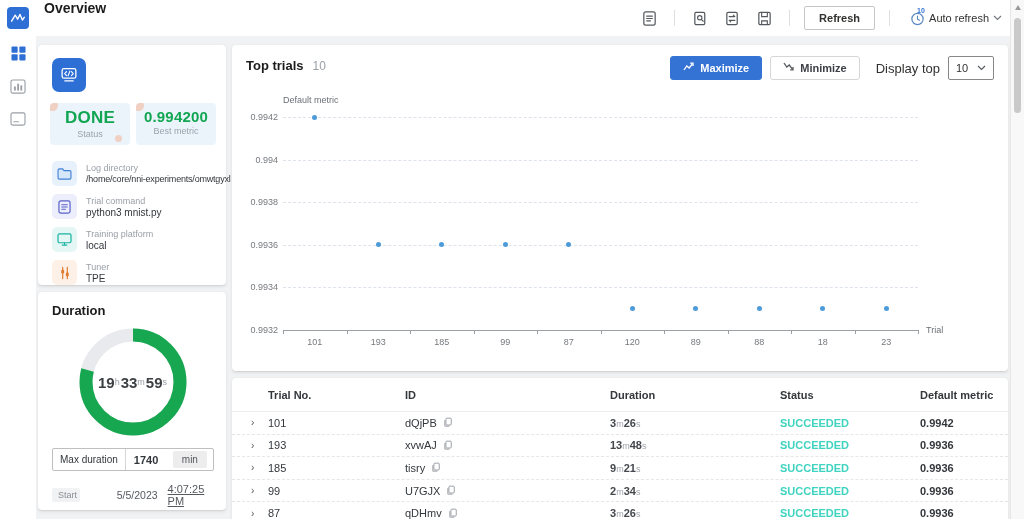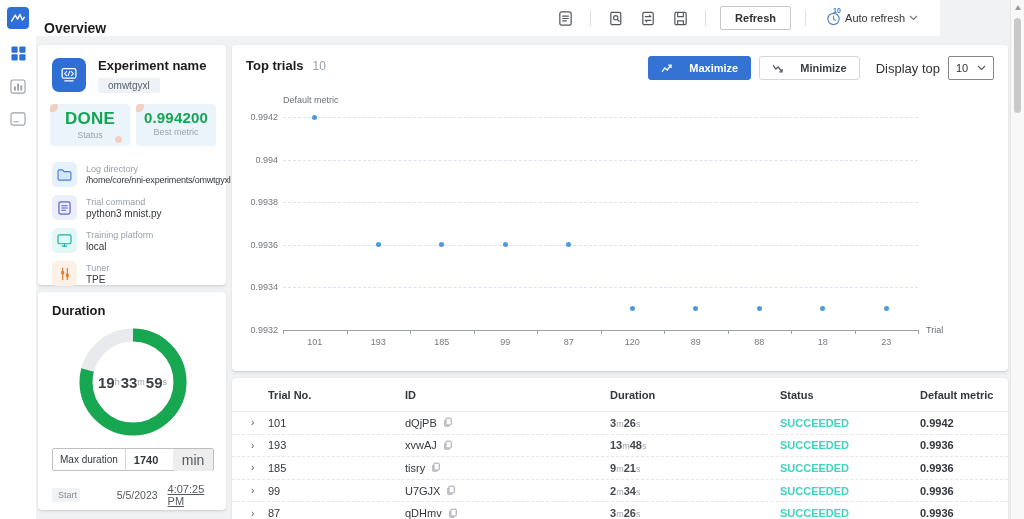--- a/index.html
+++ b/index.html
@@ -1,20 +1,20 @@
 <!DOCTYPE html>
 <html><head>
 <meta charset="utf-8">
 <style>
   * { margin:0; padding:0; box-sizing:border-box; }
   html,body { width:1024px; height:519px; overflow:hidden; }
   body { font-family:"Liberation Sans", sans-serif; background:#f1f2f4; color:#3b3f45; position:relative; }
 
   
-  .topbar { position:absolute; left:0; top:0; width:940px; height:36px; background:#fff; z-index:5; display:flex; align-items:flex-end; }
+  .topbar { position:absolute; left:0; top:0; width:1024px; height:36px; background:#fff; z-index:5; display:flex; align-items:flex-start; }
   .page-title { font-size:14px; font-weight:bold; color:#1c1c1c; margin-left:44px; }
   .topbar-right { position:absolute; right:22px; top:0; height:36px; display:flex; align-items:center; gap:10px; }
   .tb-icon { width:22px; height:22px; display:flex; align-items:center; justify-content:center; cursor:pointer; }
   .tb-divider { width:1px; height:16px; background:#dfdfdf; margin:0 4px; }
   .refresh-btn { border:1px solid #c8c6c4; background:#fff; border-radius:2px; font-size:11px; font-weight:bold; color:#323130; padding:5px 14px; cursor:pointer; font-family:inherit; }
   .auto-refresh { display:flex; align-items:center; gap:4px; cursor:pointer; position:relative; padding-left:6px; }
   .ar-interval { position:absolute; left:13px; top:-4px; font-size:7px; color:#3473d4; font-weight:bold; }
   .ar-label { font-size:11px; color:#323130; }
 
   
@@ -56,31 +56,31 @@
 
   
   .card-duration { padding:11px 12px 0 14px; }
   .donut-wrap { position:relative; width:112px; height:112px; margin:8px auto 0; }
   .donut-center { position:absolute; inset:0; display:flex; align-items:center; justify-content:center; }
   .dur-num { font-size:15px; font-weight:600; color:#3c4043; }
   .dur-unit { font-size:9px; color:#9aa0a8; margin:0 1px 0 0; }
   .maxdur { display:flex; align-items:center; border:1px solid #bfbfbf; border-radius:2px; height:23px; margin-top:10px; background:#fff; }
   .maxdur-label { font-size:10px; color:#33373c; padding:0 7px; white-space:nowrap; }
   .maxdur-input { border:none; border-left:1px solid #d6d6d6; outline:none; width:46px; height:100%; font-size:11px; font-weight:bold; color:#33373c; padding-left:8px; font-family:inherit; }
-  .maxdur-unit { background:#ededed; border-radius:2px; font-size:14px; color:#55595e; padding:3px 9px; margin:0 2px; }
+  .maxdur-unit { background:#ededed; border-radius:2px; font-size:10px; color:#55595e; padding:3px 9px; margin:0 2px; }
   .se-row { display:flex; align-items:center; margin-top:12px; }
   .se-badge { background:#f1f2f4; border-radius:2px; font-size:9px; color:#8a8f96; padding:2px 6px; min-width:26px; text-align:center; }
   .se-date { font-size:10.5px; color:#55595e; margin-left:9px;padding-left:28px; }
   .se-time { font-size:11px; color:#55595e; margin-left:10px;text-decoration:underline; }
 
   
   .trials-head { display:flex; align-items:center; padding:13px 14px 0 14px; }
   .trials-count { font-size:12px; color:#9aa0a8; margin-left:9px; }
   .trials-controls { position:absolute; right:14px; top:11px; display:flex; align-items:center; }
-  .btn { display:flex; align-items:center; gap:17px; font-size:11px; font-weight:600; border-radius:3px; padding:5px 12px; cursor:pointer; }
+  .btn { display:flex; gap:6px; font-size:11px; font-weight:600; border-radius:3px; padding:5px 12px; cursor:pointer; }
   .btn-primary { background:#3473d4; color:#fff; border:1px solid #3473d4; }
   .btn-default { background:#fff; color:#3b3f45; border:1px solid #d6d6d6; margin-left:8px; }
   .display-top-label { font-size:13px; color:#323130; margin:0 8px 0 16px; }
   .select { display:flex; align-items:center; justify-content:space-between; width:46px; height:24px; border:1px solid #8a8886; border-radius:2px; padding:0 7px; font-size:11px; color:#323130; cursor:pointer; background:#fff; }
 
   
   #chart { position:absolute; inset:0; }
   .axis-title { position:absolute; font-size:9px; color:#6b7076; }
   .gridline { position:absolute; border-top:1px dashed #dde2ec; height:0; }
   .gridline.axis { border-top:1px solid #9aa0a6; }
@@ -181,24 +181,20 @@
 </header>
 
 <section class="card card-exp">
   <div class="exp-head">
     <div class="exp-icon">
       <svg width="22" height="22" viewBox="0 0 24 24">
           <rect x="4.5" y="5" width="15" height="10.5" rx="2" fill="none" stroke="#fff" stroke-width="1.4"></rect>
           <path d="M9.3 8.2l-2 2.2 2 2.2M14.7 8.2l2 2.2-2 2.2M13 7.8l-2 5" fill="none" stroke="#fff" stroke-width="1.2" stroke-linecap="round" stroke-linejoin="round"></path>
           <path d="M7.5 18.5h9" stroke="#fff" stroke-width="1.4" stroke-linecap="round"></path>
         </svg>
-    </div>
-    <div class="exp-head-text">
-      <div class="card-title">Experiment name</div>
-      <span class="exp-name-pill">omwtgyxl</span>
     </div>
   </div>
   <div class="tiles">
     <div class="tile">
       <span class="blob" style="width:11px;height:11px;left:-3px;top:-3px;"></span>
       <span class="blob" style="width:7px;height:7px;right:8px;bottom:3px;"></span>
       <div class="tile-value big">DONE</div>
       <div class="tile-label">Status</div>
     </div>
     <div class="tile">

